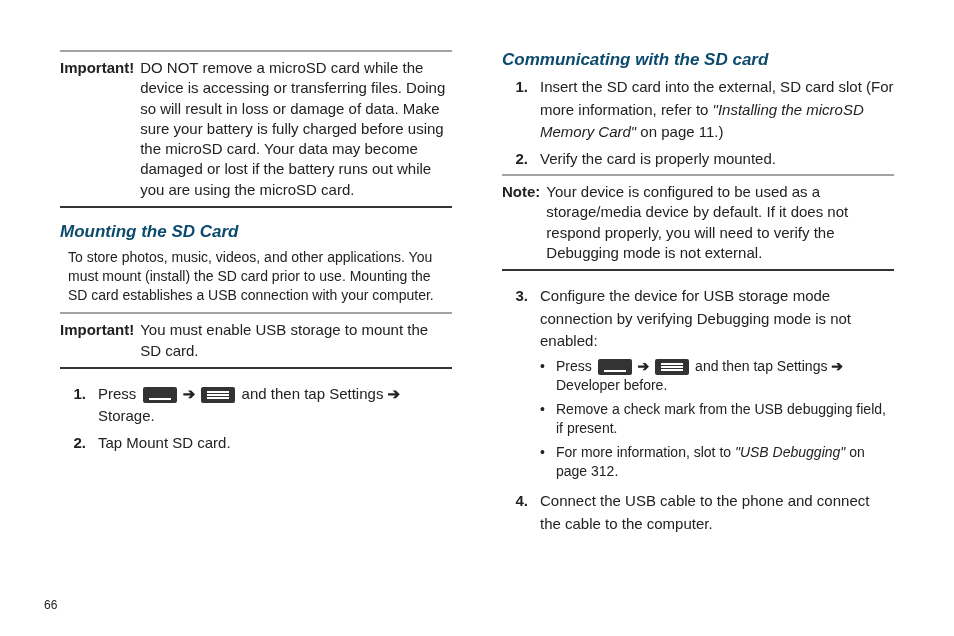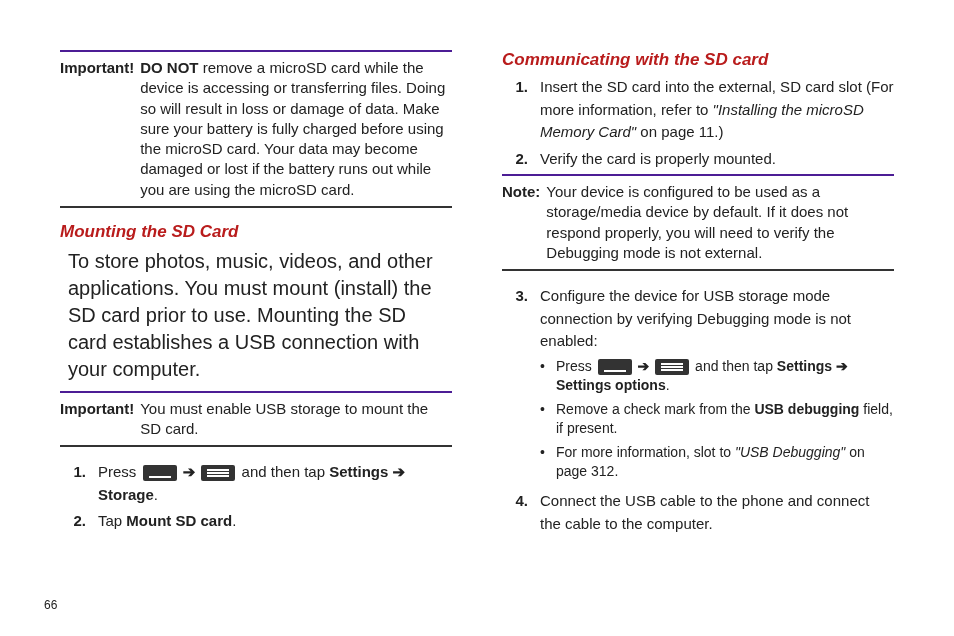--- a/index.html
+++ b/index.html
@@ -15,44 +15,44 @@
   .columns {
     display: flex;
     gap: 50px;
     height: 530px;
   }
   .col {
     flex: 1;
     min-width: 0;
   }
   .important-block {
-    border-top: 2px solid #4c1d95;
+    border-top: 2px solid #a3a3a3;
     border-bottom: 2px solid #333;
     padding: 6px 0;
     margin-bottom: 14px;
   }
   .important-flex, .note-flex {
     display: flex;
     gap: 6px;
     font-size: 15px;
     line-height: 1.35;
   }
   .imp-label, .note-label {
     font-weight: bold;
     white-space: nowrap;
   }
   .heading {
-    color: #b91c1c;
+    color: #0c4a6e;
     font-weight: bold;
     font-style: italic;
     font-size: 17px;
     margin-bottom: 6px;
   }
   .para {
-    font-size: 20px;
+    font-size: 14px;
     line-height: 1.35;
     margin-bottom: 8px;
     padding: 0 4px 0 8px;
   }
   .ol {
     list-style: none;
     padding-left: 8px;
   }
   .ol > li {
     display: flex;
@@ -73,21 +73,21 @@
     margin-top: 4px;
   }
   .bullets > li {
     display: flex;
     gap: 6px;
     font-size: 14px;
     line-height: 1.4;
     margin-bottom: 4px;
   }
   .bullets .dot { min-width: 10px; }
-  .bold { font-weight: bold; }
+  .bold { font-weight: normal; }
   .italic { font-style: italic; }
   .arrow { font-weight: bold; }
   .icon-home, .icon-menu {
     display: inline-block;
     width: 34px;
     height: 16px;
     background: #333;
     border-radius: 2px;
     vertical-align: middle;
     position: relative;
@@ -191,21 +191,21 @@
         <span class="content">
           <span>Configure the device for USB storage mode connection by verifying Debugging mode is not enabled:</span>
           <ul class="bullets">
             <li>
               <span class="dot">•</span>
               <span>
                 <span>Press </span>
                 <span class="icon-home"></span>
                 <span class="arrow">➔</span>
                 <span class="icon-menu"></span>
-                <span> and then tap </span><span class="bold">Settings </span><span class="bold arrow">➔</span><span class="bold"> Settings options</span><span>.</span>
+                <span> and then tap </span><span class="bold">Settings </span><span class="bold arrow">➔</span><span class="bold"> Developer before</span><span>.</span>
               </span>
             </li>
             <li>
               <span class="dot">•</span>
               <span>
                 <span>Remove a check mark from the </span><span class="bold">USB debugging</span><span> field, if present.</span>
               </span>
             </li>
             <li>
               <span class="dot">•</span>

